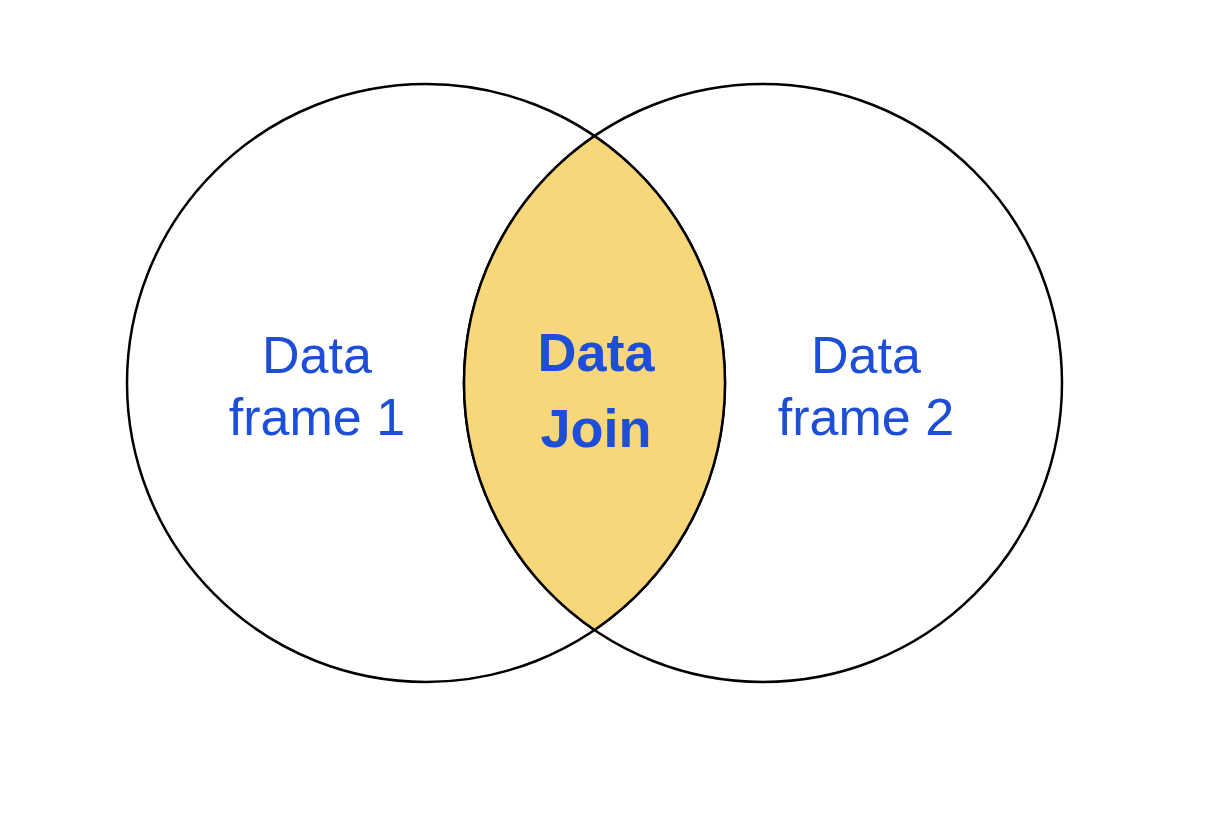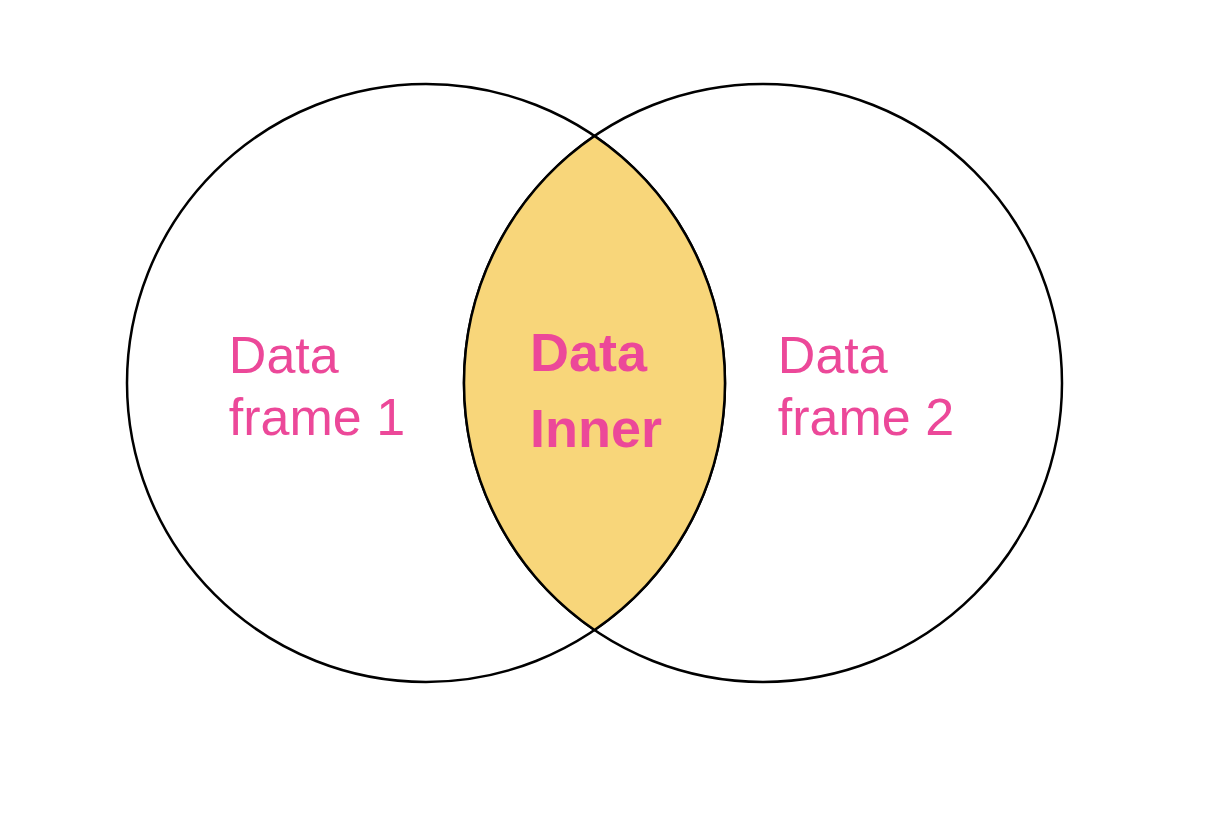--- a/index.html
+++ b/index.html
@@ -25,21 +25,22 @@
     stroke: #000000;
     stroke-width: 2.5;
   }
   .venn-lens {
     stroke: #000000;
     stroke-width: 2.5;
   }
   .set-label {
     position: absolute;
     transform: translate(-50%, -50%);
-    color: #ec4899;
+    text-align: center;
+    color: #1d4ed8;
     font-size: 52px;
     line-height: 62px;
     white-space: nowrap;
   }
   .set-label .line {
     display: block;
   }
   .set-label.intersection {
     font-weight: bold;
     font-size: 54px;
@@ -57,21 +58,21 @@
     <path class="venn-lens" d="M 594.5 136 A 299 299 0 0 1 594.5 630 A 299 299 0 0 1 594.5 136 Z" fill="#F8D67A"></path>
   </svg>
 
   <div class="set-label" style="left: 317px; top: 386px;">
     <span class="line">Data</span>
     <span class="line">frame 1</span>
   </div>
 
   <div class="set-label intersection" style="left: 596px; top: 390px;">
     <span class="line">Data</span>
-    <span class="line">Inner</span>
+    <span class="line">Join</span>
   </div>
 
   <div class="set-label" style="left: 866px; top: 386px;">
     <span class="line">Data</span>
     <span class="line">frame 2</span>
   </div>
 
 </div>
 
 </body></html>

